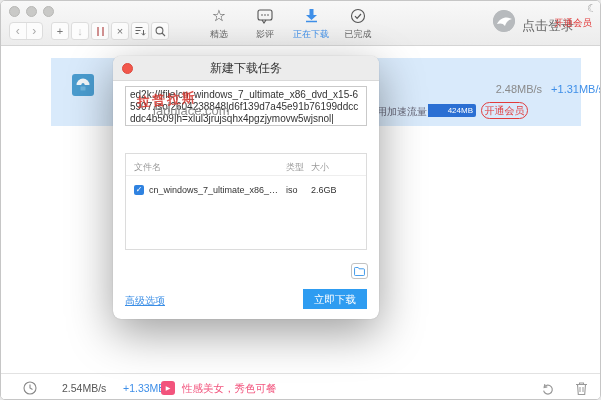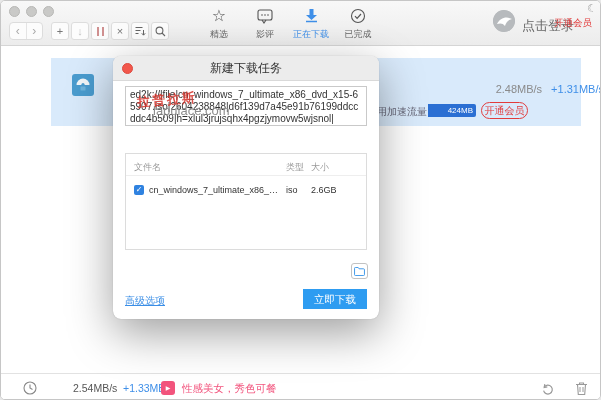--- a/index.html
+++ b/index.html
@@ -86,21 +86,21 @@
     border:1px solid #c2c2c2; border-radius:3px; background:#fff; display:flex;
     align-items:center; justify-content:center; }
   .advanced { position:absolute; left:12px; top:238px; font-size:10px; color:#3a8ee6;text-decoration:underline; }
   .dlbtn { position:absolute; left:190px; top:233px; width:64px; height:20px;
     background:#2e9cf1; border-radius:0; color:#fff; font-size:10.5px;
     line-height:20px; text-align:center; }
   
   .statusbar { position:absolute; left:0; top:372px; width:601px; height:28px;
     background:#fff; border-top:1px solid #e2e2e2; }
   .st-clock { position:absolute; left:22px; top:7px; }
-  .st-speed { position:absolute; left:72px; top:8px; font-size:10.5px; color:#555; }
+  .st-speed { position:absolute; left:61px; top:8px; font-size:10.5px; color:#555; }
   .st-boost { position:absolute; left:122px; top:8px; font-size:10.5px; color:#3f8fe8; }
   .promo-icon { position:absolute; left:160px; top:7px; width:14px; height:14px;
     background:#f2547d; border-radius:3px; color:#fff; font-size:6px; line-height:14px;
     text-align:center; }
   .promo { position:absolute; left:181px; top:8px; font-size:10.5px; color:#f2547d; }
   .st-undo { position:absolute; left:540px; top:8px; }
   .st-trash { position:absolute; left:574px; top:7px; }
 </style>
 </head>
 <body>

